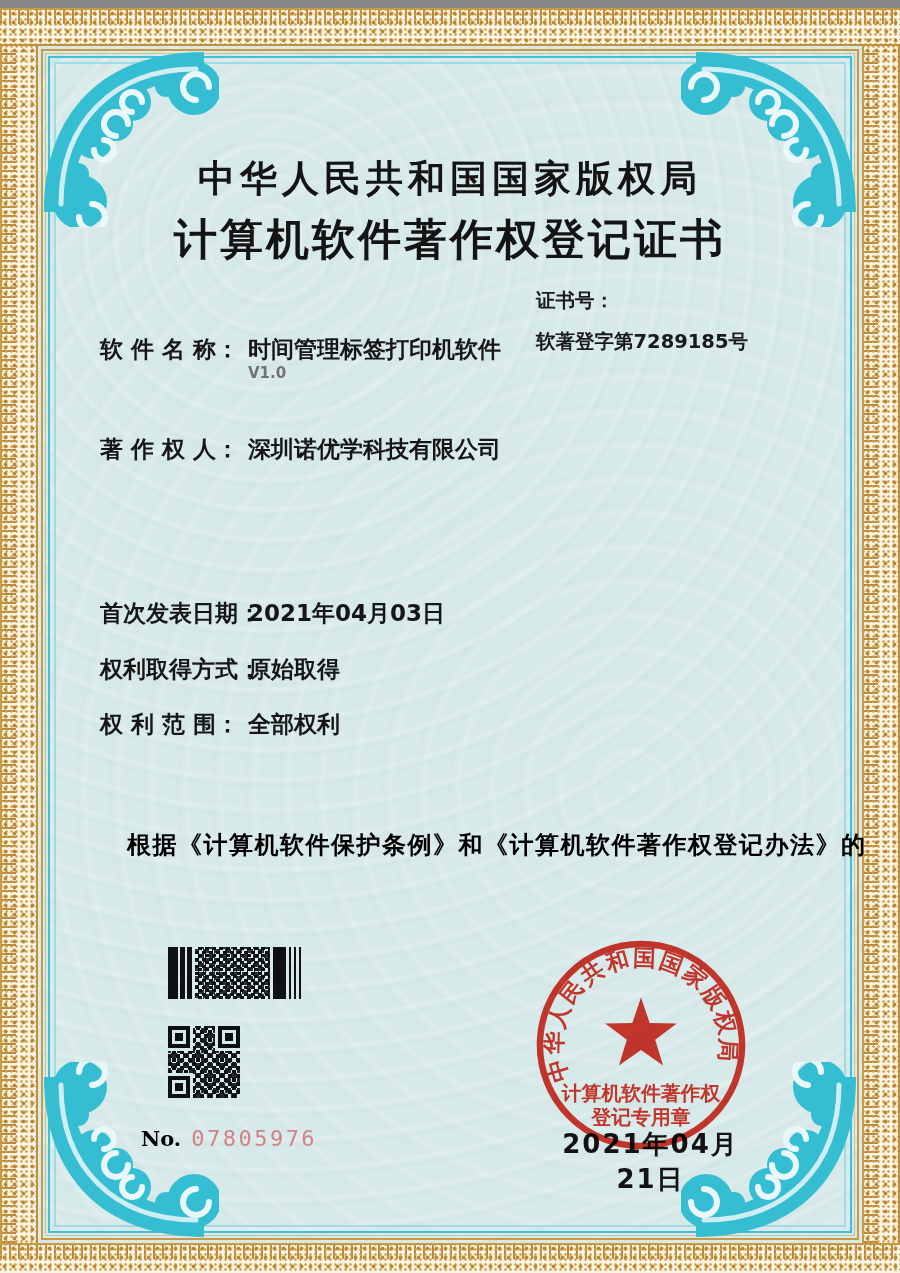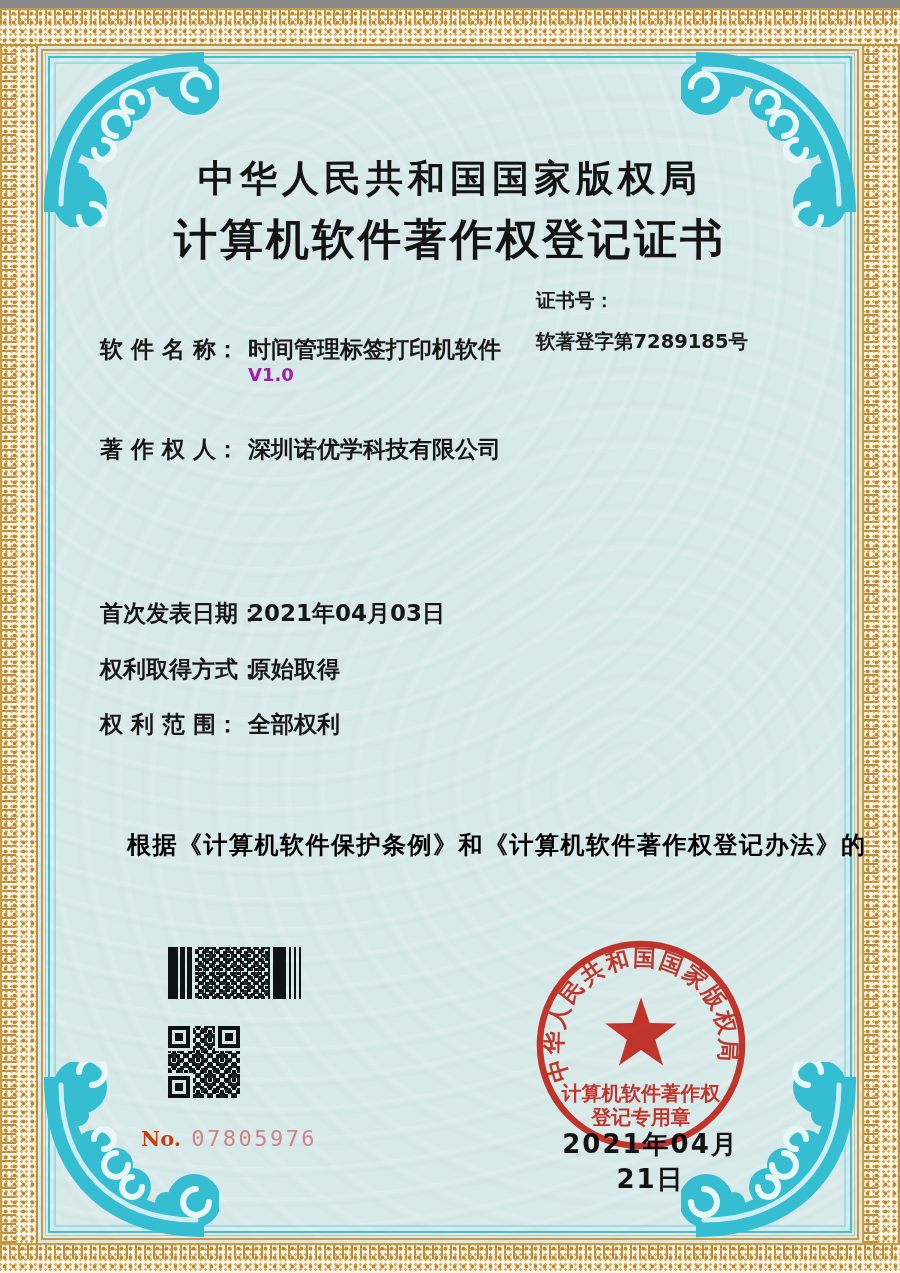--- a/index.html
+++ b/index.html
@@ -57,21 +57,21 @@
   .authority  { top:146px; font-size:37px; font-weight:bold; letter-spacing:5px; }
   .cert-title { top:203px; font-size:43px; font-weight:bold; letter-spacing:3px; }
   .certno { position:absolute; left:536px; top:279px; display:flex; gap:14px;
             font-size:19.5px; font-weight:bold; color:#1a1a1a; white-space:pre;flex-direction:column; }
   .field-row { position:absolute; left:100px; width:720px; height:30px;
                font-size:23px; font-weight:bold; color:#161616; }
   .f-label { position:absolute; left:0; white-space:pre; }
   .f-value { position:absolute; left:148px; white-space:pre; }
   .r0 { top:326px; } .r1 { top:426px; } .r2 { top:535px; } .r3 { top:590px; }
   .r4 { top:646px; } .r5 { top:701px; } .r6 { top:755px; }
-  .value2 { position:absolute; left:248px; top:356px; font-size:18px; font-weight:bold; color:#a21caf; }
+  .value2 { position:absolute; left:248px; top:356px; font-size:15px; font-weight:bold; color:#737373; }
   .stmt { position:absolute; font-size:24px; font-weight:bold; letter-spacing:1.5px; color:#000000; white-space:pre; }
   .stmt.l1 { left:127px; top:821px; }
   .stmt.l2 { left:94px;  top:874px; }
 
   
   .barcode { position:absolute; left:168px; top:939px; width:136px; height:52px; display:flex; }
   .bc-start { width:24px; height:100%;
     background:linear-gradient(90deg,#0e1216 0 10px,transparent 10px 12px,#0e1216 12px 17px,transparent 17px 19px,#0e1216 19px 24px); }
   .bc-noise { flex:1; height:100%; margin:0 3px;
     background:
@@ -87,21 +87,21 @@
       repeating-conic-gradient(#0c1014 0% 25%, transparent 0% 50%) 0 0/8px 8px,
       repeating-conic-gradient(rgba(12,16,20,.9) 0% 25%, transparent 0% 50%) 3px 2px/12px 10px,
       #d8e9e9; }
   .qf { position:absolute; width:22px; height:22px; border:4px solid #0c1014; background:#d8e9e9;
         box-shadow:0 0 0 3px #d8e9e9; }
   .qf::before { content:""; position:absolute; left:3px; top:3px; width:8px; height:8px; background:#0c1014; }
   .qf.tl { left:0; top:0; } .qf.tr { right:0; top:0; } .qf.bl { left:0; bottom:0; }
 
   
   .serial { position:absolute; left:141px; top:1118px; display:flex; align-items:baseline; gap:10px; }
-  .serial .prefix { font-family:"DejaVu Serif","Liberation Serif",serif; font-size:21px; font-weight:bold; color:#c2410c; }
+  .serial .prefix { font-family:"DejaVu Serif","Liberation Serif",serif; font-size:21px; font-weight:bold; color:#000000; }
   .serial .number { font-family:"DejaVu Sans Mono","Liberation Mono",monospace; font-size:22px;
                     letter-spacing:2.5px; color:rgba(206,106,110,.8); }
 
   
   .issue-date { position:absolute; left:543px; top:1119px; width:215px; text-align:center;
                 font-size:26px; font-weight:bold; letter-spacing:2px; color:#131313; }
   .seal { position:absolute; left:532px; top:928px; width:218px; height:218px;
           mix-blend-mode:multiply; opacity:.93; }
 </style>
 </head>

